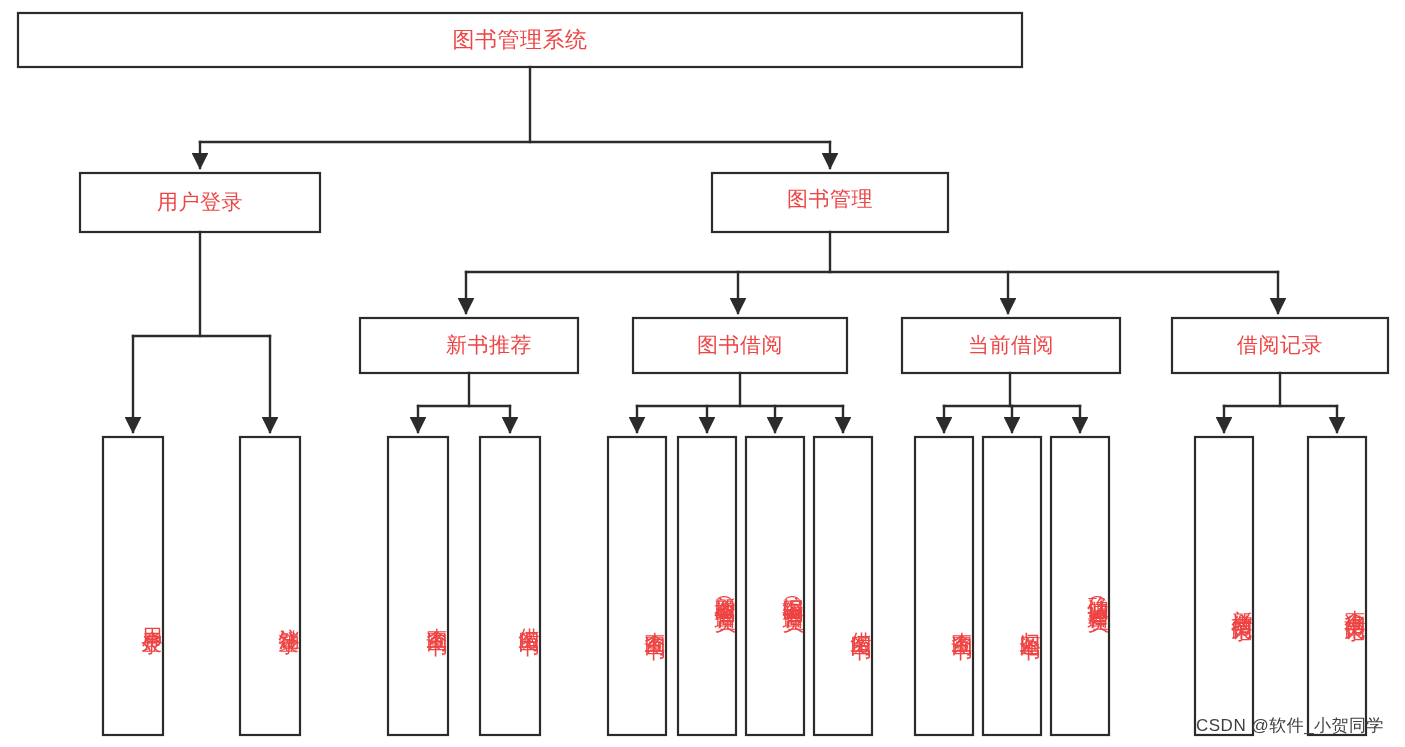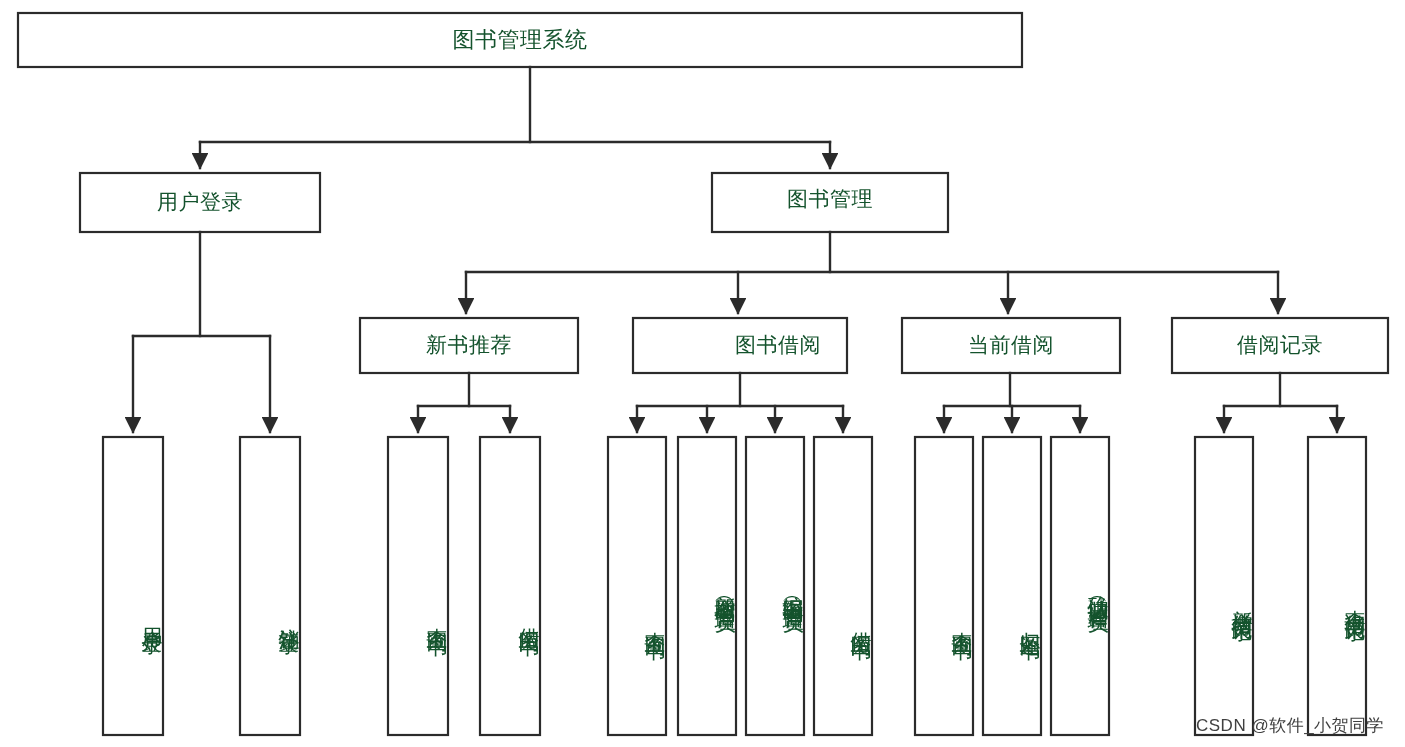--- a/index.html
+++ b/index.html
@@ -38,21 +38,21 @@
     stroke-linecap: square;
   }
   .arrow-head {
     fill: #2b2b2b;
   }
   .node-label {
     position: absolute;
     display: flex;
     align-items: center;
     justify-content: center;
-    color: #14532d;
+    color: #ef4444;
     line-height: 1.08;
     pointer-events: none;
     text-align: center;
   }
   .label-h {
     font-size: 21px;
     letter-spacing: 0.5px;
   }
   .label-root {
     font-size: 22px;
@@ -150,22 +150,22 @@
     <path class="connector" d="M 1224 406 L 1337 406"></path>
     <path class="connector" marker-end="url(#arrow)" d="M 1224 406 L 1224 432"></path>
     <path class="connector" marker-end="url(#arrow)" d="M 1337 406 L 1337 432"></path>
   </svg>
 
   <div class="node-label label-root" style="left:18px; top:13px; width:1004px; height:54px;">图书管理系统</div>
 
   <div class="node-label label-h" style="left:80px; top:173px; width:240px; height:59px;">用户登录</div>
   <div class="node-label label-h" style="left:712px; top:173px; width:236px; height:53px;">图书管理</div>
 
-  <div class="node-label label-h" style="left:360px; top:318px; width:218px; height:55px;">新书推荐</div>
-  <div class="node-label label-h" style="left:633px; top:318px; width:214px; height:55px;margin-left:38px;">图书借阅</div>
+  <div class="node-label label-h" style="left:360px; top:318px; width:218px; height:55px;padding-left:20px;">新书推荐</div>
+  <div class="node-label label-h" style="left:633px; top:318px; width:214px; height:55px;">图书借阅</div>
   <div class="node-label label-h" style="left:1172px; top:318px; width:216px; height:55px;">借阅记录</div>
   <div class="node-label label-h" style="left:902px; top:318px; width:218px; height:55px;">当前借阅</div>
 
   <div class="node-label label-v" style="left:103px; top:490px; width:60px; height:245px;">用户登录</div>
   <div class="node-label label-v" style="left:240px; top:490px; width:60px; height:245px;">注销登录</div>
   <div class="node-label label-v" style="left:388px; top:490px; width:60px; height:245px;">查询图书</div>
   <div class="node-label label-v" style="left:480px; top:490px; width:60px; height:245px;">借阅图书</div>
   <div class="node-label label-v" style="left:608px; top:498px; width:58px; height:237px;">查询图书</div>
   <div class="node-label label-v" style="left:678px; top:440px; width:58px; height:295px;">新增图书（管理员）</div>
   <div class="node-label label-v" style="left:746px; top:440px; width:58px; height:295px;">编辑图书（管理员）</div>

